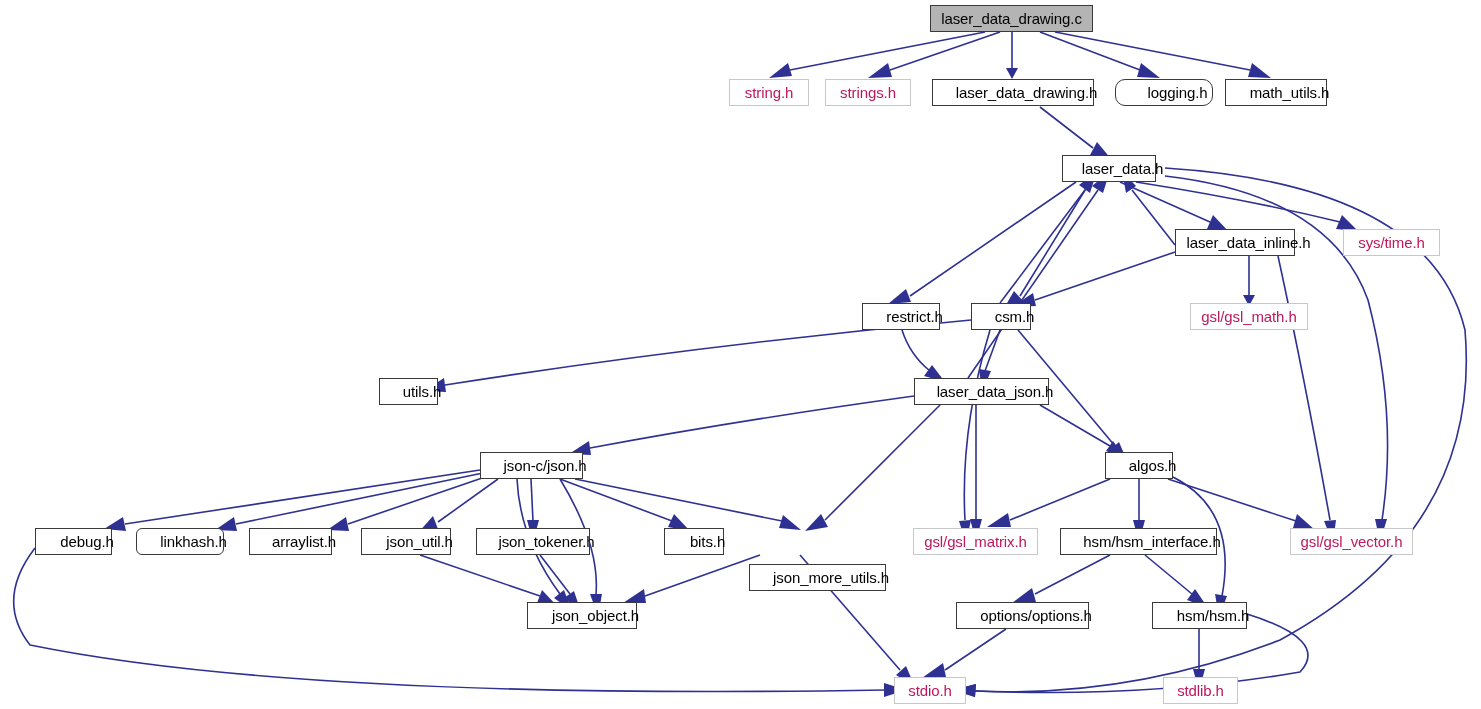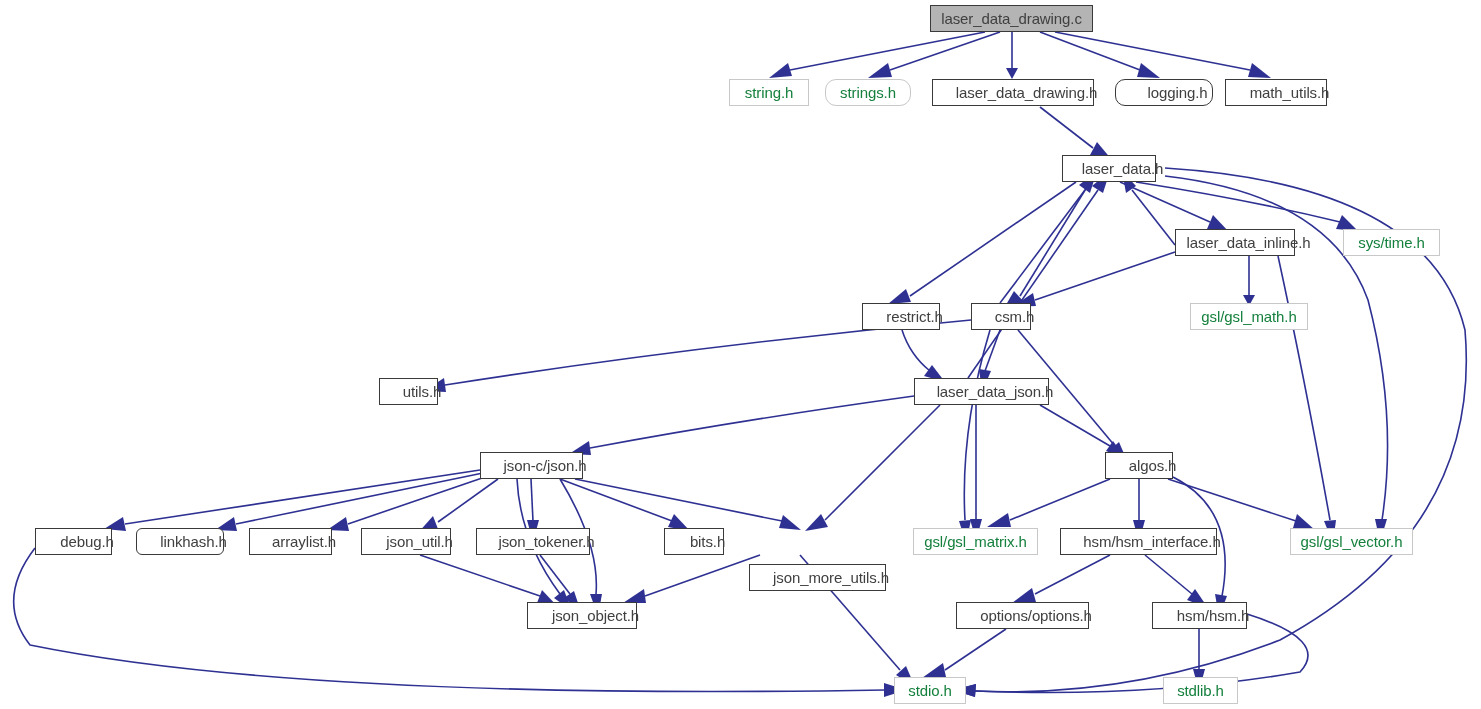--- a/index.html
+++ b/index.html
@@ -33,26 +33,26 @@
   }
   .node-box {
     position: absolute;
     box-sizing: border-box;
     display: flex;
     align-items: center;
     justify-content: center;
     background: #ffffff;
     white-space: nowrap;
     font-size: 15px;
-    color: #404040;
+    color: #000000;
     letter-spacing: -0.1px;
   }
   .node-box.sys {
     border: 1px solid #c8c8c8;
-    color: #15803d;
+    color: #be185d;
   }
   .node-box.proj {
     border: 1.8px solid #3a3a3a;
     padding-left: 27px;
   }
   .node-box.root {
     border: 1.8px solid #3a3a3a;
     background: #b4b4b4;
   }
   .node-label {
@@ -221,21 +221,21 @@
     </g>
   </svg>
 
   <div id="nodes-layer">
       <div class="node-box root" style="left: 930px; top: 5px; width: 163px; height: 27px;">
         <span class="node-label">laser_data_drawing.c</span>
       </div>
       <div class="node-box sys" style="left: 729px; top: 79px; width: 80px; height: 27px;">
         <span class="node-label">string.h</span>
       </div>
-      <div class="node-box sys" style="left: 825px; top: 79px; width: 86px; height: 27px; border-radius: 11px;">
+      <div class="node-box sys" style="left: 825px; top: 79px; width: 86px; height: 27px;">
         <span class="node-label">strings.h</span>
       </div>
       <div class="node-box proj" style="left: 932px; top: 79px; width: 162px; height: 27px;">
         <span class="node-label">laser_data_drawing.h</span>
       </div>
       <div class="node-box proj" style="left: 1115px; top: 79px; width: 98px; height: 27px; border-radius: 10px;">
         <span class="node-label">logging.h</span>
       </div>
       <div class="node-box proj" style="left: 1225px; top: 79px; width: 102px; height: 27px;">
         <span class="node-label">math_utils.h</span>

